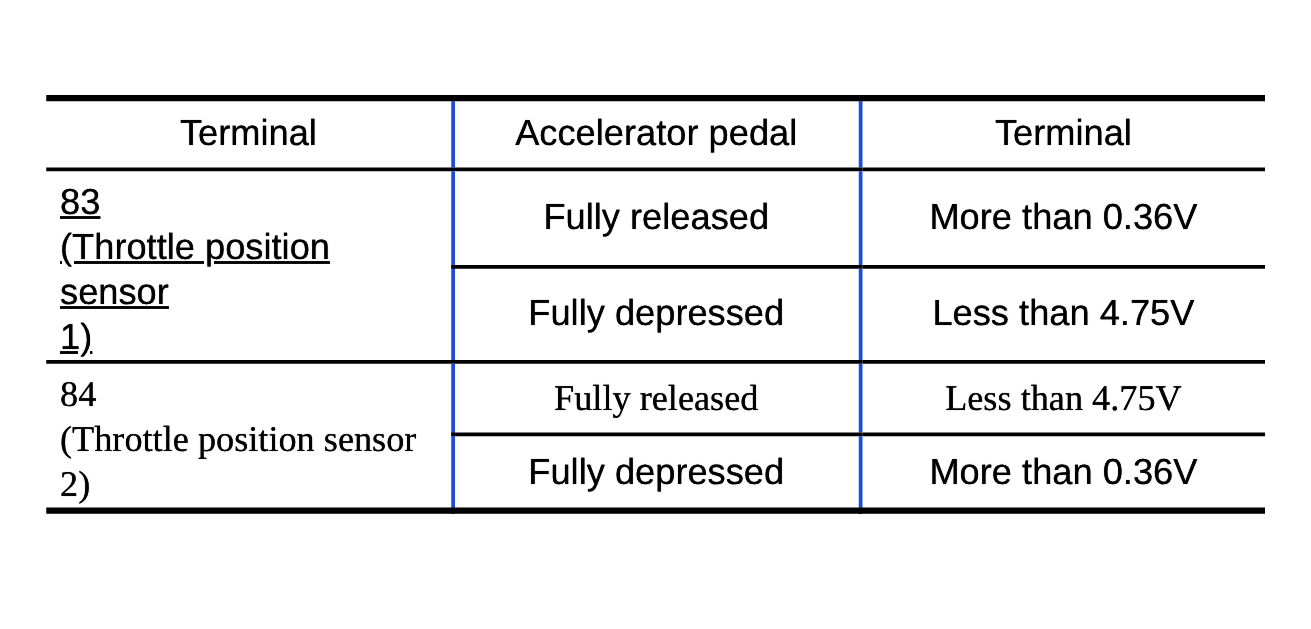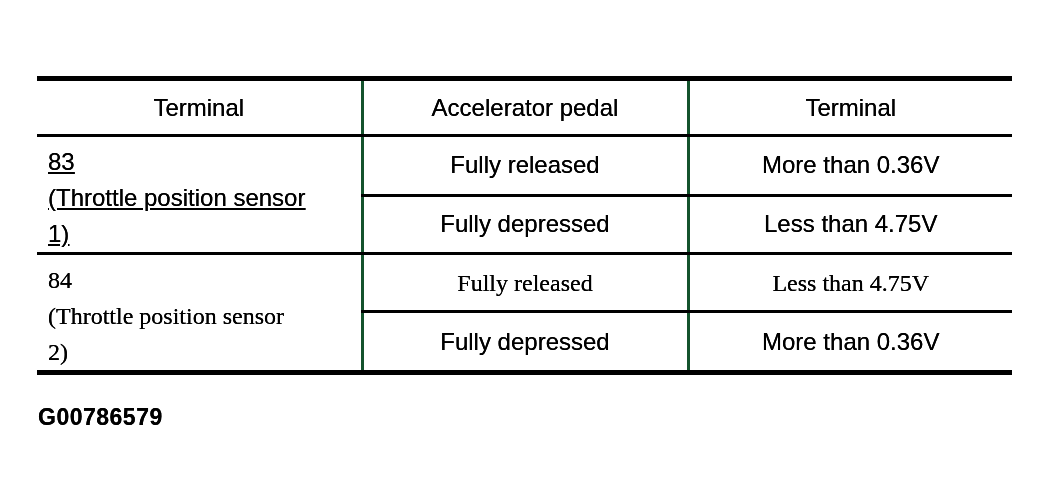--- a/index.html
+++ b/index.html
@@ -18,21 +18,21 @@
   }
   table.spec-table {
     position: absolute;
     left: 37px;
     top: 76px;
     width: 975px;
     border-collapse: collapse;
     table-layout: fixed;
     border-top: 5px solid #000;
     border-bottom: 5px solid #000;
-    font-size: 24px;
+    font-size: 29px;
     line-height: 1.25;
     
     text-shadow: 0 0 0.6px #000;
   }
   col.c1 { width: 325px; }
   col.c2 { width: 326px; }
   col.c3 { width: 324px; }
 
   .spec-table th,
   .spec-table td {
@@ -45,21 +45,21 @@
   tr.header-row { height: 57px; }
   tr.row-a { height: 59px; }
   tr.row-b { height: 58px; }
   tr.row-c { height: 57px; font-family: Liberation Serif, serif; }
   tr.row-d { height: 59px; }
 
   
   tr.header-row th { border-bottom: 3px solid #000; }
 
   
-  .vdiv-left { border-left: 3px solid #14532d; }
+  .vdiv-left { border-left: 3px solid #1d4ed8; }
 
   
   tr.split-row td.splittable { border-bottom: 3px solid #000; }
 
   
   tr.group-end td { border-bottom: 3px solid #000; }
   td.terminal-cell.group-1 { border-bottom: 3px solid #000; text-decoration: underline; }
 
   td.terminal-cell {
     text-align: left;
@@ -119,15 +119,14 @@
         <td class="vdiv-left splittable">Less than 4.75V</td>
       </tr>
 
       <tr class="row-d">
         <td class="vdiv-left">Fully depressed</td>
         <td class="vdiv-left">More than 0.36V</td>
       </tr>
     </tbody>
   </table>
 
-  <div class="figure-id">G00786579</div>
 
 </div>
 
 </body></html>

